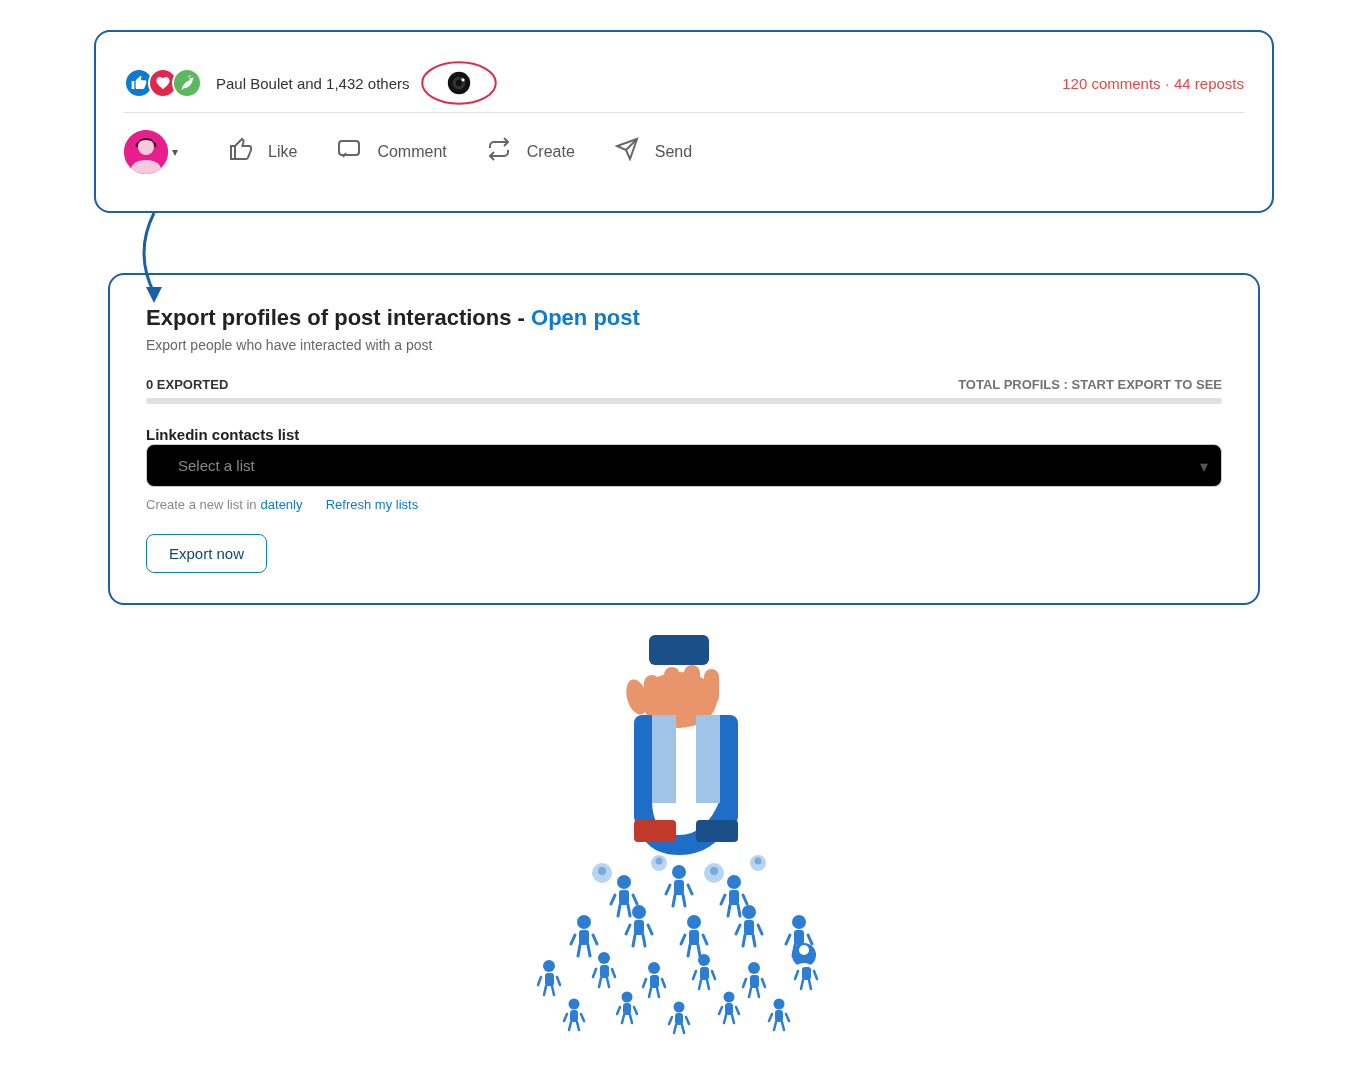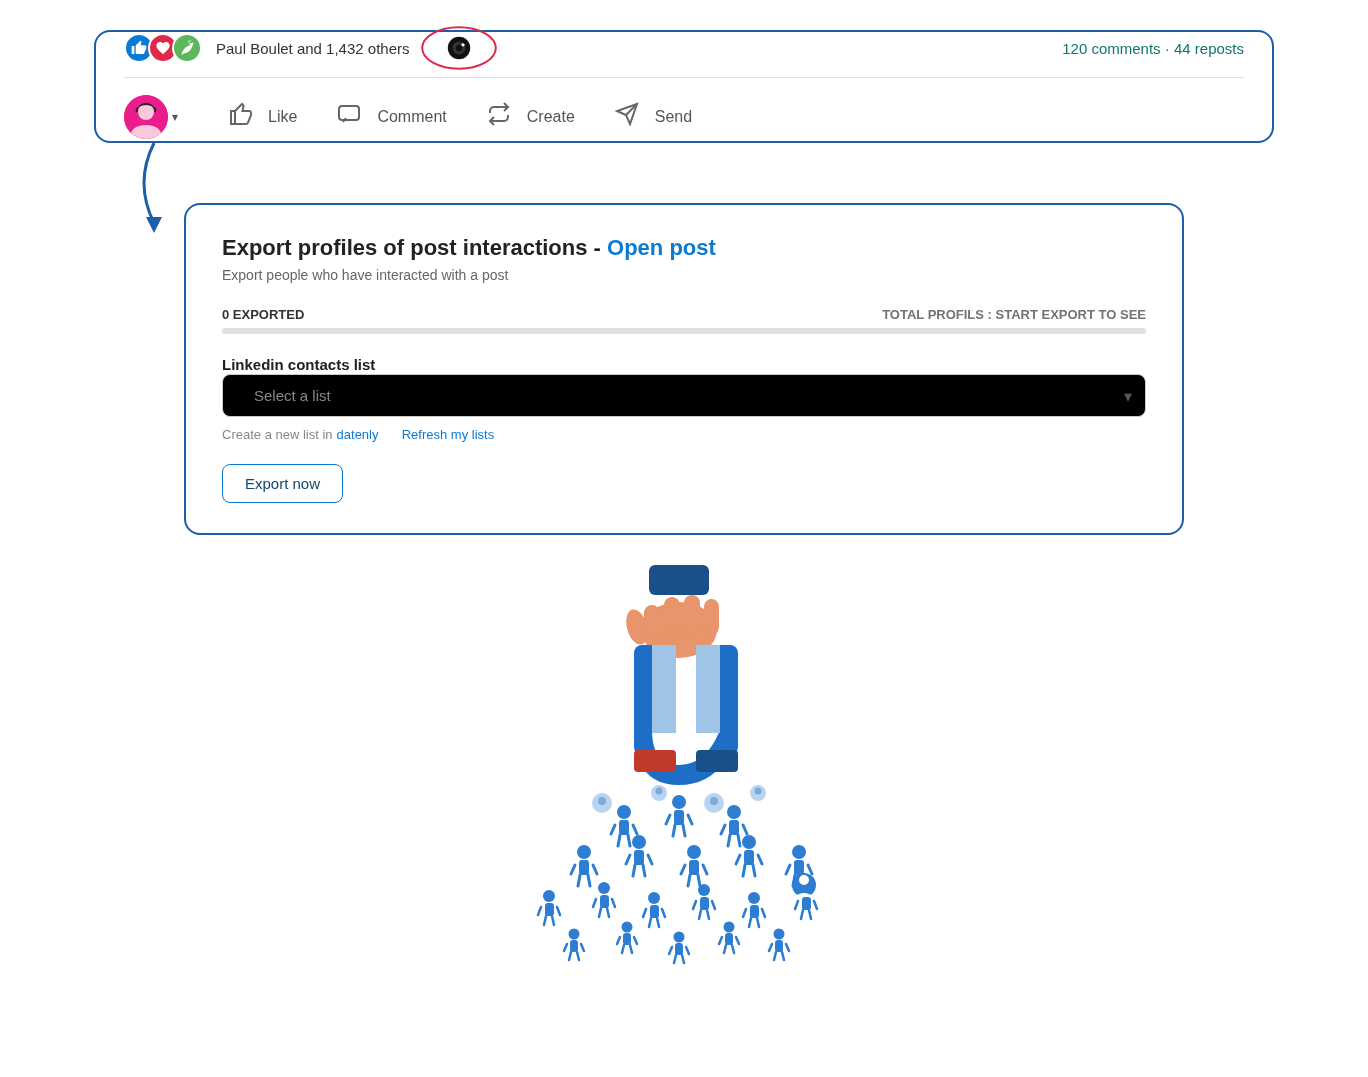--- a/index.html
+++ b/index.html
@@ -14,21 +14,21 @@
       width: 1368px;
       position: relative;
     }
 
     
     .card {
       border: 2px solid #1a5fa8;
       border-radius: 16px;
       background: #fff;
       width: 1180px;
-      padding: 1px 28px;
+      padding: 36px 28px;
     }
 
     .card-top {
       display: flex;
       justify-content: space-between;
       align-items: center;
       padding-bottom: 14px;
       border-bottom: 1px solid #e0e0e0;
     }
 
@@ -73,21 +73,21 @@
     .eye-annotation {
       position: absolute;
       right: -90px;
       top: -10px;
       width: 80px;
       height: 50px;
     }
 
     .stats-text {
       font-size: 15px;
-      color: #0f766e;
+      color: #ef4444;
     }
 
     
     .actions-row {
       display: flex;
       align-items: center;
       padding-top: 16px;
       gap: 0;
     }
 
@@ -132,21 +132,21 @@
     .action-icon {
       font-size: 22px;
       color: #666;
     }
 
     
     .export-card {
       border: 2.5px solid #1a5fa8;
       border-radius: 16px;
       background: #fff;
-      width: 1000px;
+      width: 1152px;
       padding: 30px 36px;
       margin-top: 0;
     }
 
     .export-title {
       font-size: 22px;
       font-weight: 700;
       color: #222;
       margin-bottom: 6px;
     }

